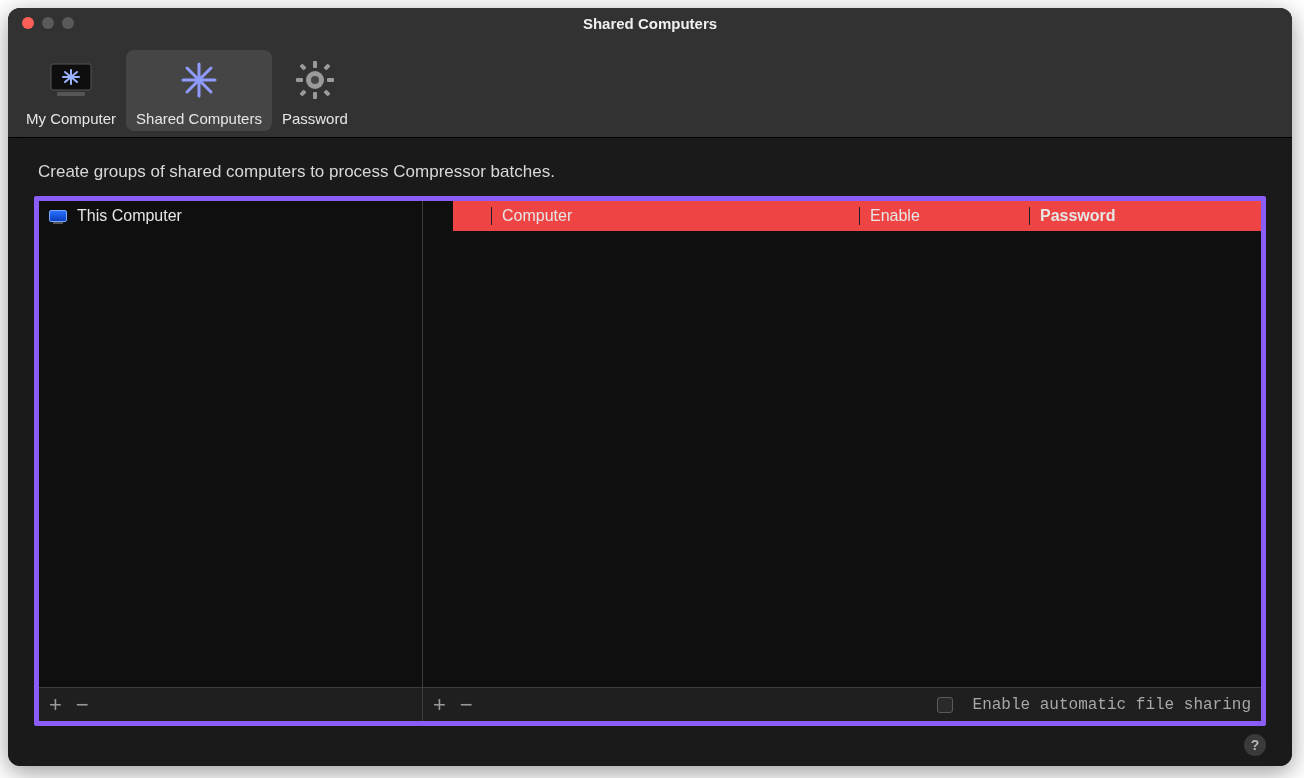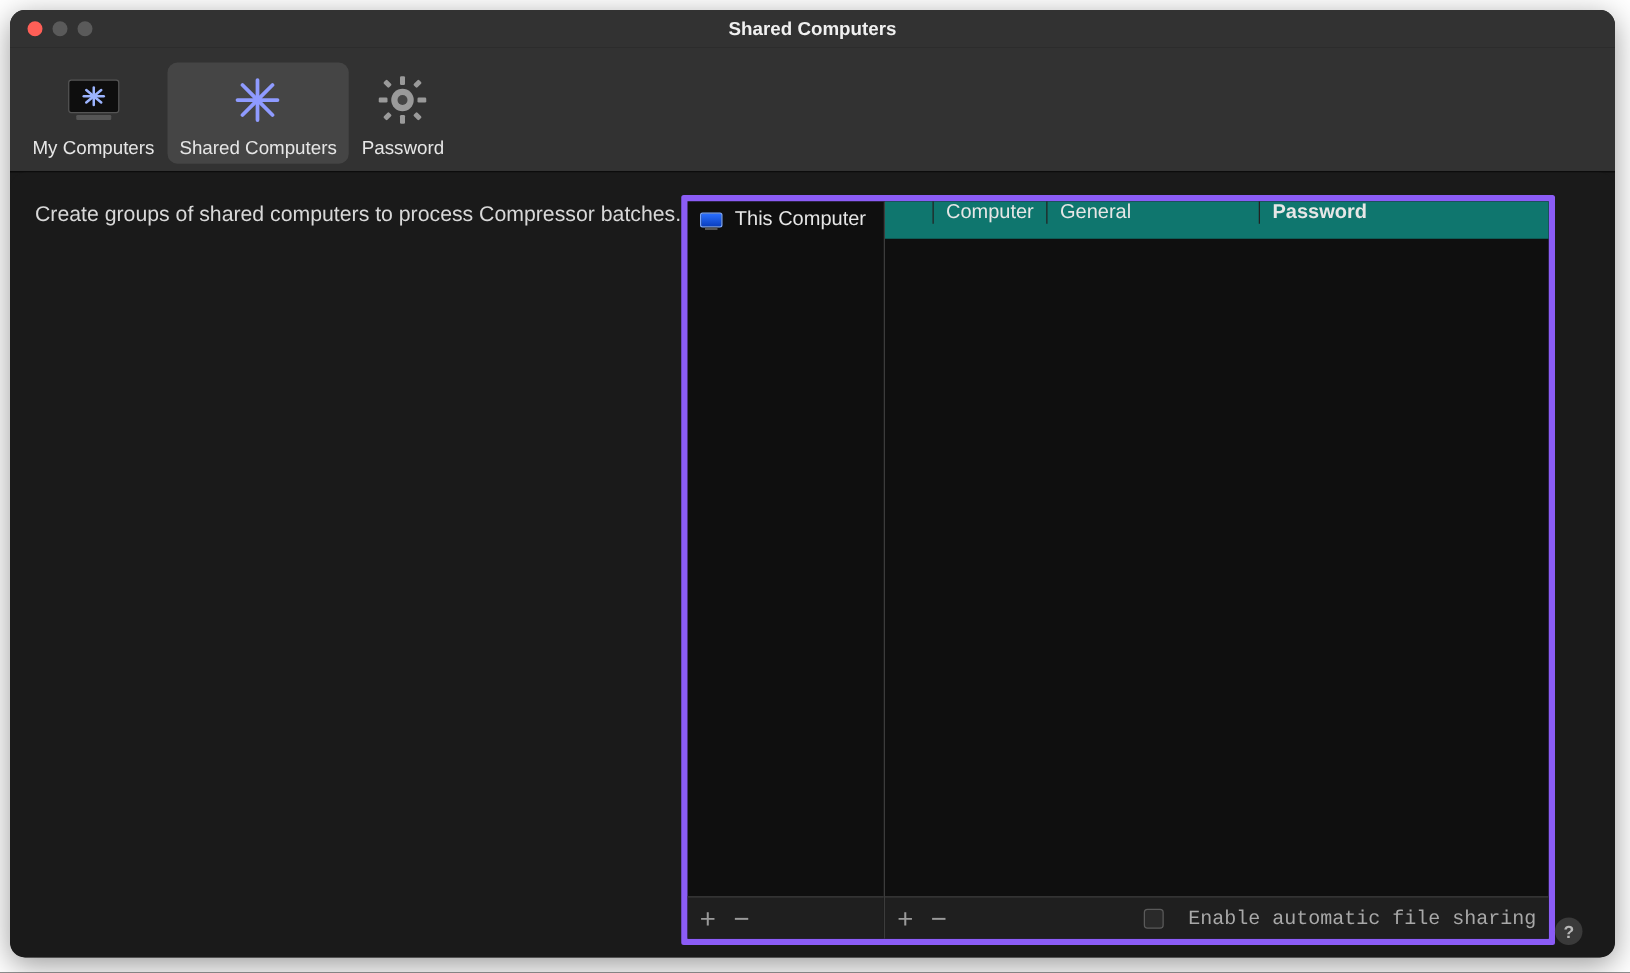--- a/index.html
+++ b/index.html
@@ -77,23 +77,23 @@
   }
   .toolbtn .lbl {
     color: #e6e6e6;
     font-size: 15px;
     white-space: nowrap;
   }
   
   .content {
     flex: 1;
     background: #1a1a1a;
-    padding: 18px 26px 10px 16px;
-    display: flex;
-    flex-direction: row;
+    padding: 18px 26px 10px 26px;
+    display: flex;
+    flex-direction: column;
     border-radius: 13px;
   }
   .desc {
     color: #d8d8d8;
     font-size: 17px;
     margin: 6px 0 14px 4px;
   }
   .split {
     flex: 1;
     display: flex;
@@ -119,25 +119,26 @@
     display: flex;
     align-items: center;
     padding: 0 10px;
     gap: 10px;
     color: #e6e6e6;
     font-size: 16px;
     border-bottom: 1px solid transparent;
   }
   .columns-header {
     height: 30px;
-    background: #0f766e;
-    display: flex;
-    align-items: flex-start;
+    background: #ef4444;
+    display: flex;
+    align-items: center;
     color: #e6e6e6;
     font-size: 16px;
+    margin-left: 30px;
   }
   .col {
     display: flex;
     align-items: center;
     padding: 0 10px;
     border-left: 1px solid #222;
   }
   .col.spacer { width: 38px; border-left: none; }
   .col.c1 { flex: 1; }
   .col.c2 { width: 170px; }
@@ -217,21 +218,21 @@
           <rect x="4" y="4" width="40" height="26" rx="2" fill="#0e0e0e" stroke="#555"></rect>
           <rect x="10" y="32" width="28" height="4" rx="1" fill="#555"></rect>
           <g stroke="#9cb4ff" stroke-width="2" stroke-linecap="round" fill="none">
             <line x1="24" y1="10" x2="24" y2="24"></line>
             <line x1="16" y1="17" x2="32" y2="17"></line>
             <line x1="18" y1="12" x2="30" y2="22"></line>
             <line x1="30" y1="12" x2="18" y2="22"></line>
           </g>
         </svg>
       </div>
-      <div class="lbl">My Computers</div>
+      <div class="lbl">My Computer</div>
     </div>
 
     <div class="toolbtn selected">
       <div class="iconbox">
         <svg width="44" height="44" viewBox="0 0 44 44">
           <g stroke="#8f9bff" stroke-width="3" stroke-linecap="round">
             <line x1="22" y1="6" x2="22" y2="38"></line>
             <line x1="6" y1="22" x2="38" y2="22"></line>
             <line x1="10" y1="10" x2="34" y2="34"></line>
             <line x1="34" y1="10" x2="10" y2="34"></line>
@@ -284,21 +285,21 @@
         </div>
       </div>
 
       <div class="rightpanel">
         <div class="columns-header">
           <div class="col spacer"></div>
           <div class="col c1">
               <span>Computer</span>
             </div>
           <div class="col c2">
-              <span>General</span>
+              <span>Enable</span>
             </div>
           <div class="col c3">
               <span>Password</span>
             </div>
         </div>
         <div class="complist"></div>
         <div class="footerbar right">
           <span class="plusminus">+</span>
           <span class="plusminus">−</span>
           <div class="flexspacer"></div>

